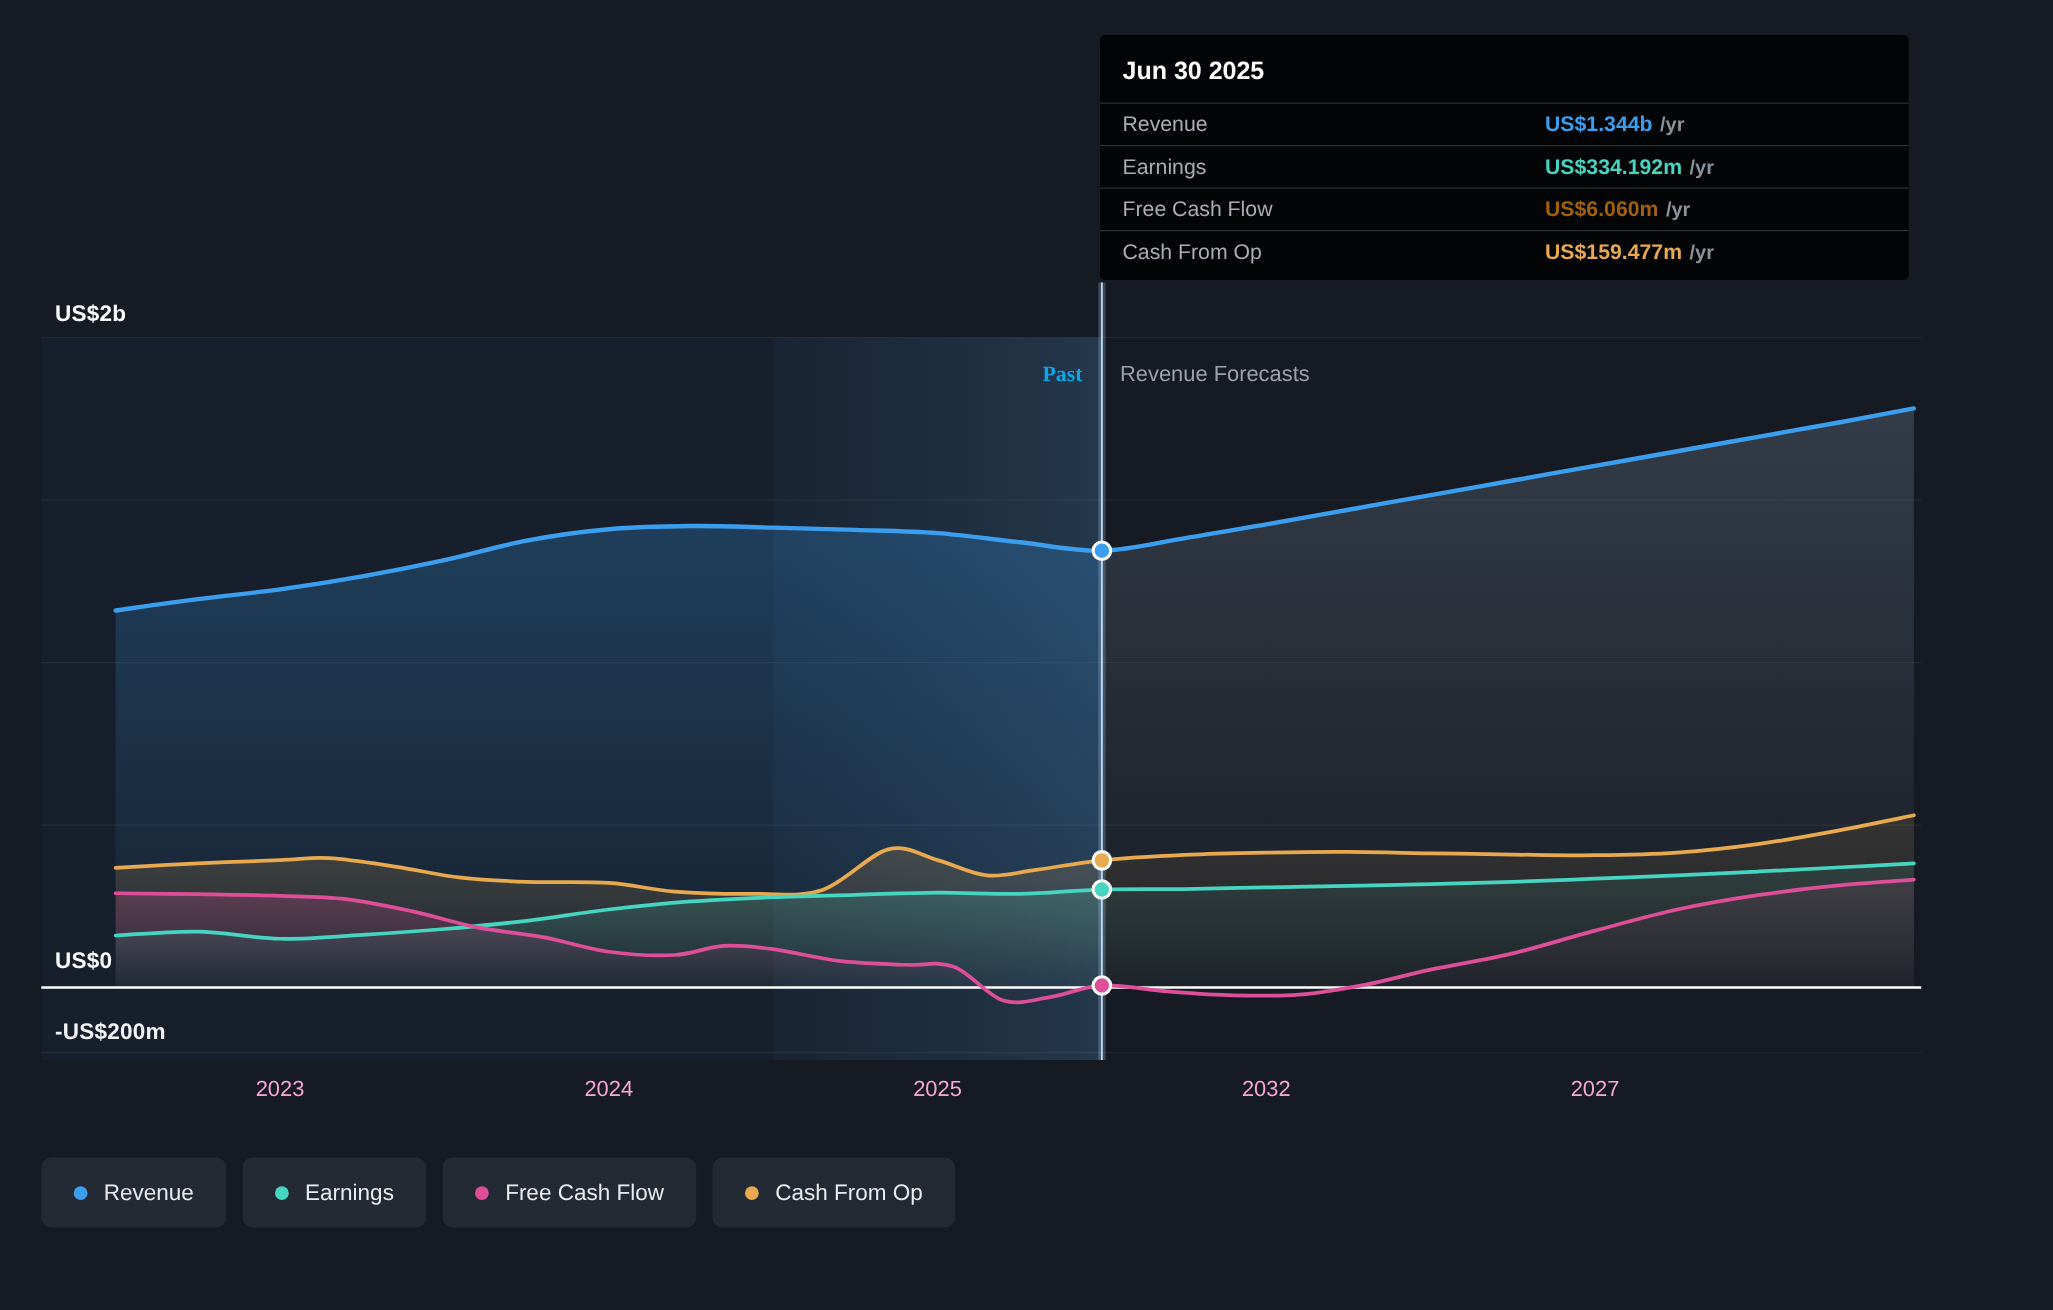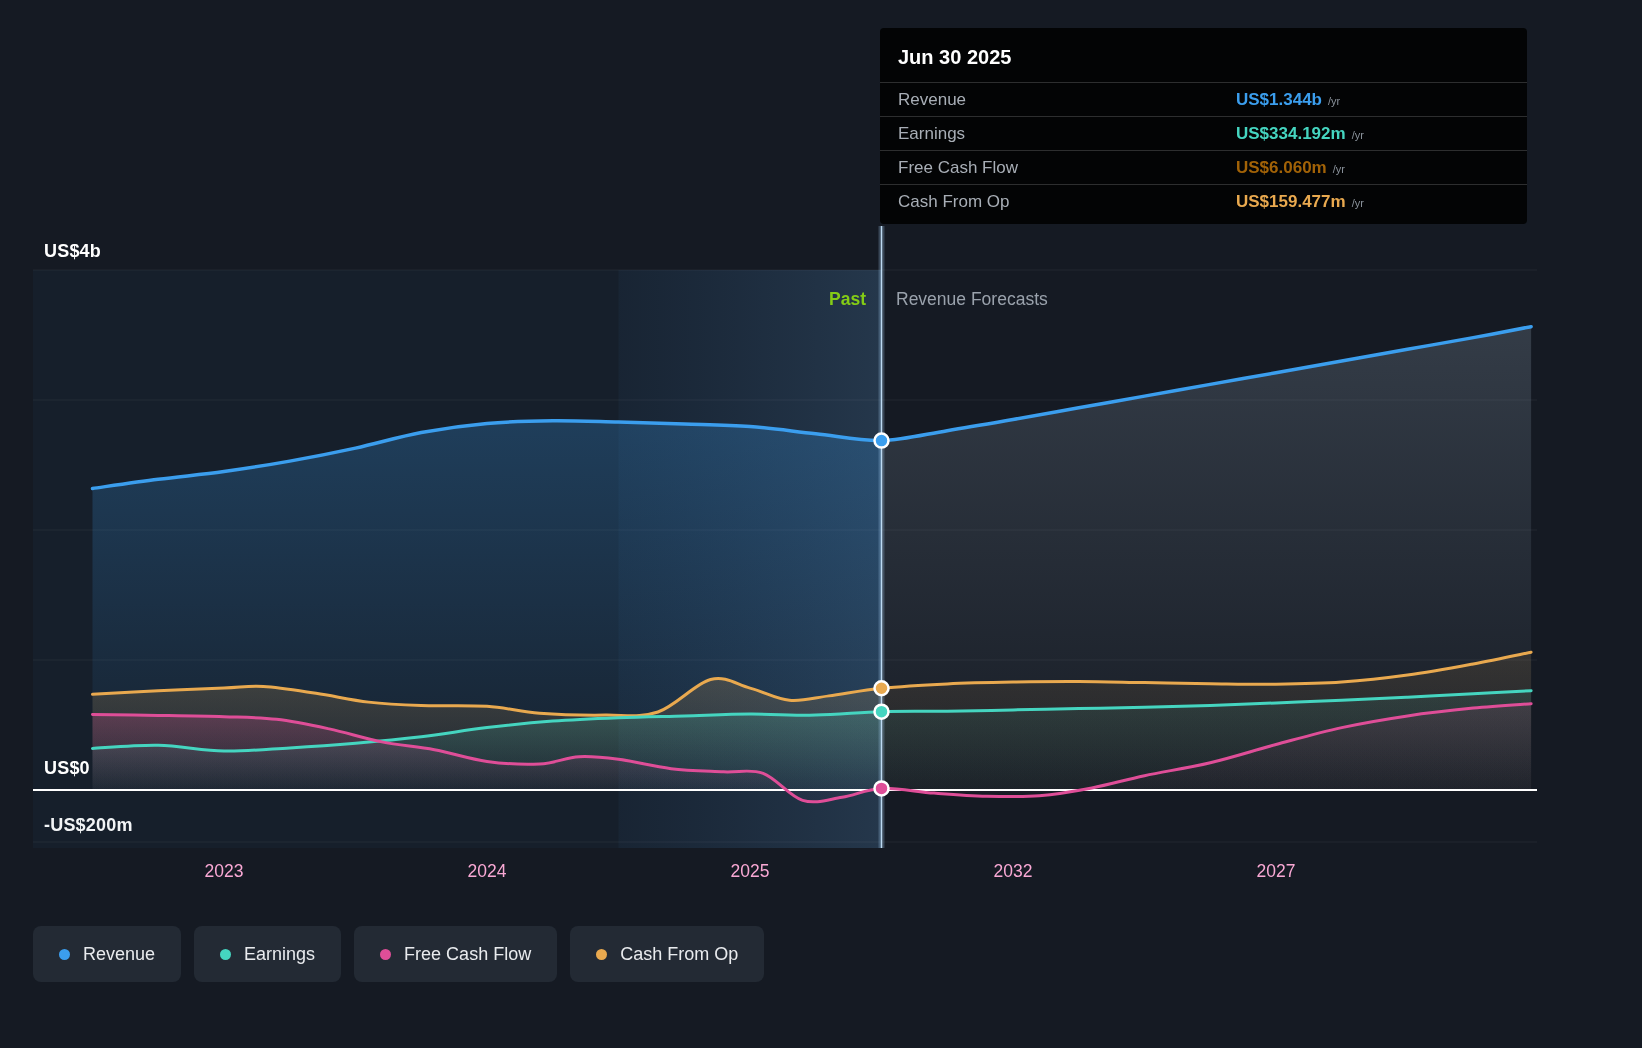--- a/index.html
+++ b/index.html
@@ -9,31 +9,31 @@
   #chart{position:absolute;left:0;top:0;}
 
   .y-label{position:absolute;left:44px;color:#ffffff;font-size:18px;font-weight:700;letter-spacing:.2px;}
   .y-label.y-2b{top:241px;}
   .y-label.y-0{top:758px;}
   .y-label.y-neg{top:815px;font-weight:600;color:#f2f4f6;}
 
   .x-tick{position:absolute;top:861px;transform:translateX(-50%);color:#f9a8d4;font-size:17.5px;}
 
   .past-label{position:absolute;top:289px;left:560px;width:306px;text-align:right;
-              color:#84cc16;font-weight:700;font-size:17.5px;}
+              color:#0ea5e9;font-weight:700;font-size:17.5px;font-family:Liberation Serif, serif;}
   .forecast-label{position:absolute;top:289px;left:896px;color:#9aa2ac;font-size:17.5px;}
 
   .tooltip{position:absolute;left:880px;top:28px;width:647px;box-sizing:border-box;
            background:#030405;border-radius:4px;padding:10px 0 6px 0;z-index:5;}
   .tooltip-title{color:#ffffff;font-size:20px;font-weight:700;padding:8px 18px 13px 18px;}
   .t-row{display:grid;grid-template-columns:338px 1fr;align-items:center;
          border-top:1px solid rgba(255,255,255,0.17);padding:6px 18px;min-height:21px;}
   .t-label{color:#a8aeb6;font-size:17px;}
   .t-val{font-size:17px;font-weight:700;}
-  .t-suffix{color:#8a929b;font-weight:400;font-size:11px;margin-left:6px;}
+  .t-suffix{color:#8a929b;font-weight:700;font-size:16px;margin-left:6px;}
   .val-revenue{color:#3b9eee;margin-top:16px;}
   .val-earnings{color:#45d5c0;}
   .val-fcf{color:#a16207;text-align:right;}
   .val-cashop{color:#e9a94f;}
 
   .legend{position:absolute;left:33px;top:926px;display:flex;gap:13px;}
   .chip{display:flex;align-items:center;gap:13px;height:56px;padding:0 26px;
         background:#232a34;border-radius:8px;color:#e9ebee;font-size:18px;cursor:pointer;
         user-select:none;}
   .chip .dot{width:11px;height:11px;border-radius:50%;flex:0 0 auto;}
@@ -113,21 +113,21 @@
       <path d="M92.5,488.4C103.45833333333333,486.8833333333333,136.33333333333334,482.1166666666667,158.25,479.3C180.16666666666666,476.48333333333335,202.08333333333334,474.53333333333336,224,471.5C245.91666666666666,468.46666666666664,267.8333333333333,465,289.75,461.09999999999997C311.6666666666667,457.19999999999993,333.5833333333333,452.8666666666666,355.5,448.09999999999997C377.4166666666667,443.3333333333333,399.3333333333333,436.6166666666667,421.25,432.5C443.1666666666667,428.3833333333333,465.0833333333333,425.34999999999997,487,423.4C508.9166666666667,421.45,530.8333333333334,421.01666666666665,552.75,420.8C574.6666666666666,420.58333333333337,596.5833333333334,421.58,618.5,422.09999999999997C640.4166666666666,422.61999999999995,662.3333333333334,423.1833333333333,684.25,423.91999999999996C706.1666666666666,424.65666666666664,728.0833333333334,424.87333333333333,750,426.52C771.9166666666666,428.16666666666663,793.8333333333334,431.46000000000004,815.75,433.8C837.6666666666666,436.14,859.5833333333334,441.08,881.5,440.56C903.4166666666666,440.04,925.3333333333334,434.19,947.25,430.68C969.1666666666666,427.17,991.0833333333334,423.31333333333333,1013,419.5C1034.9166666666667,415.68666666666667,1056.8333333333333,411.70000000000005,1078.75,407.8C1100.6666666666667,403.9,1122.5833333333333,400,1144.5,396.09999999999997C1166.4166666666667,392.19999999999993,1188.3333333333333,388.29999999999995,1210.25,384.4C1232.1666666666667,380.5,1254.0833333333333,376.59999999999997,1276,372.7C1297.9166666666667,368.8,1319.8333333333333,364.9,1341.75,361C1363.6666666666667,357.1,1385.5833333333333,353.20000000000005,1407.5,349.3C1429.4166666666667,345.4,1452.6483333333322,341.36999999999995,1473.25,337.59999999999997C1493.8516666666678,333.83,1521.4666666666726,328.5,1531.1100000000072,326.68" fill="none" stroke="#3b9eee" stroke-width="3.5" stroke-linecap="round" stroke-linejoin="round"></path>
       <path d="M92.5,694.3199999999999C103.45833333333333,693.7133333333333,136.33333333333334,691.7199999999999,158.25,690.68C180.16666666666666,689.64,206.4666666666627,688.7733333333333,224,688.08C241.5333333333373,687.3866666666668,248.10833333336123,685.6533333333333,263.4500000000239,686.52C278.7916666666866,687.3866666666667,298.51666666664875,690.68,316.0499999999761,693.28C333.5833333333034,695.88,351.1166666666507,700.0833333333334,368.64999999998804,702.12C386.1833333333254,704.1566666666666,401.524999999998,704.8066666666666,421.25,705.5C440.975000000002,706.1933333333334,467.274999999998,704.98,487,706.28C506.725000000002,707.5799999999999,519.87500000001,711.8266666666666,539.600000000012,713.3C559.3250000000139,714.7733333333333,585.62500000001,715.3366666666667,605.350000000012,715.12C625.0750000000139,714.9033333333333,640.4166666666965,717.9366666666667,657.9500000000239,712C675.4833333333513,706.0633333333333,695.2083333333134,683.4866666666667,710.5499999999761,679.5C725.8916666666388,675.5133333333333,736.8499999999921,684.6133333333333,750,688.08C763.1500000000079,691.5466666666667,776.3000000000259,699,789.4500000000239,700.3C802.600000000022,701.5999999999999,813.5583333333253,697.8836466666667,828.899999999988,695.88C844.2416666666508,693.8763533333333,861.774999999998,690.2714533333333,881.5,688.27812C901.225000000002,686.2847866666666,925.3333333333334,684.9496866666666,947.25,683.92C969.1666666666666,682.8903133333333,991.0833333333334,682.49,1013,682.1C1034.9166666666667,681.71,1056.8333333333333,681.4933333333333,1078.75,681.58C1100.6666666666667,681.6666666666667,1122.5833333333333,682.2733333333333,1144.5,682.62C1166.4166666666667,682.9666666666667,1188.3333333333333,683.4,1210.25,683.66C1232.1666666666667,683.92,1254.0833333333333,684.4399999999999,1276,684.18C1297.9166666666667,683.92,1319.8333333333333,683.6166666666667,1341.75,682.1C1363.6666666666667,680.5833333333334,1385.5833333333333,678.1133333333333,1407.5,675.08C1429.4166666666667,672.0466666666667,1452.6483333333322,667.7133333333334,1473.25,663.9C1493.8516666666678,660.0866666666666,1521.4666666666726,654.1500000000001,1531.1100000000072,652.2" fill="none" stroke="#e9a94f" stroke-width="3" stroke-linecap="round" stroke-linejoin="round"></path>
       <path d="M92.5,748.4C103.45833333333333,747.88,136.33333333333334,744.8466666666666,158.25,745.28C180.16666666666666,745.7133333333334,202.08333333333334,750.5666666666666,224,751C245.91666666666666,751.4333333333334,267.8333333333333,749.18,289.75,747.88C311.6666666666667,746.58,333.5833333333333,745.0633333333334,355.5,743.2C377.4166666666667,741.3366666666667,399.3333333333333,739.3000000000001,421.25,736.7C443.1666666666667,734.1,465.0833333333333,730.2,487,727.6C508.9166666666667,725,530.8333333333334,722.7466666666667,552.75,721.1C574.6666666666666,719.4533333333334,596.5833333333334,718.5866666666667,618.5,717.72C640.4166666666666,716.8533333333334,662.3333333333334,716.5066666666667,684.25,715.9C706.1666666666666,715.2933333333333,728.0833333333334,714.21,750,714.08C771.9166666666666,713.95,793.8333333333334,715.5265966666667,815.75,715.12C837.6666666666666,714.7134033333333,859.5833333333334,712.2904199999999,881.5,711.64042C903.4166666666666,710.99042,925.3333333333334,711.5067366666667,947.25,711.22C969.1666666666666,710.9332633333333,991.0833333333334,710.3533333333332,1013,709.92C1034.9166666666667,709.4866666666667,1056.8333333333333,709.0533333333333,1078.75,708.62C1100.6666666666667,708.1866666666667,1122.5833333333333,707.8399999999999,1144.5,707.3199999999999C1166.4166666666667,706.8,1188.3333333333333,706.2366666666667,1210.25,705.5C1232.1666666666667,704.7633333333333,1254.0833333333333,703.7666666666667,1276,702.9C1297.9166666666667,702.0333333333333,1319.8333333333333,701.2533333333333,1341.75,700.3C1363.6666666666667,699.3466666666666,1385.5833333333333,698.2633333333333,1407.5,697.18C1429.4166666666667,696.0966666666666,1452.6483333333322,694.8833333333333,1473.25,693.8C1493.8516666666678,692.7166666666666,1521.4666666666726,691.1999999999999,1531.1100000000072,690.68" fill="none" stroke="#45d5c0" stroke-width="3" stroke-linecap="round" stroke-linejoin="round"></path>
       <path d="M92.5,714.6C103.45833333333333,714.73,136.33333333333334,715.0333333333333,158.25,715.38C180.16666666666666,715.7266666666667,204.27499999999802,716.03,224,716.68C243.72500000000198,717.3299999999999,259.0666666666746,717.2433333333333,276.60000000001196,719.28C294.1333333333493,721.3166666666666,311.6666666666966,725.13,329.2000000000239,728.9C346.73333333335125,732.67,364.26666666664875,738.4333333333333,381.7999999999761,741.9C399.3333333333034,745.3666666666667,416.8666666666507,746.45,434.39999999998804,749.7C451.9333333333254,752.95,469.46666666666266,759.0166666666667,487,761.4C504.53333333333734,763.7833333333333,524.2583333333492,764.78,539.600000000012,764C554.9416666666747,763.22,565.899999999978,757.5,579.0499999999761,756.72C592.1999999999741,755.94,603.1583333333274,757.3266666666667,618.5,759.32C633.8416666666726,761.3133333333334,653.5666666666747,766.5999999999999,671.100000000012,768.68C688.6333333333492,770.76,708.3583333333612,771.02,723.7000000000239,771.8C739.0416666666866,772.5799999999999,749.99999999999,768.5933333333334,763.149999999988,773.36C776.2999999999861,778.1266666666667,789.4500000000139,796.4133333333333,802.600000000012,800.4C815.75000000001,804.3866666666667,828.899999999978,799.2759333333333,842.0499999999761,797.28C855.1999999999741,795.2840666666666,866.1583333333274,789.1177333333333,881.5,788.4244C896.8416666666726,787.7310666666667,916.5666666666747,791.8174,934.100000000012,793.12C951.6333333333492,794.4226,969.1666666666965,795.8066666666666,986.7000000000239,796.24C1004.2333333333513,796.6733333333334,1021.7666666666487,797.1066666666667,1039.299999999976,795.72C1056.8333333333035,794.3333333333334,1074.3666666666506,791.2566666666667,1091.899999999988,787.92C1109.4333333333254,784.5833333333333,1124.774999999998,779.9033333333334,1144.5,775.7C1164.225000000002,771.4966666666667,1188.3333333333333,767.9000000000001,1210.25,762.7C1232.1666666666667,757.5,1254.0833333333333,750.35,1276,744.5C1297.9166666666667,738.65,1319.8333333333333,732.3666666666667,1341.75,727.6C1363.6666666666667,722.8333333333334,1385.5833333333333,719.15,1407.5,715.9C1429.4166666666667,712.65,1452.6483333333322,710.1366666666667,1473.25,708.1C1493.8516666666678,706.0633333333334,1521.4666666666726,704.4166666666666,1531.1100000000072,703.68" fill="none" stroke="#df4e98" stroke-width="3" stroke-linecap="round" stroke-linejoin="round"></path>
       <circle cx="881.5" cy="440.56" r="7" fill="#3b9eee" stroke="#ffffff" stroke-width="2.5"></circle>
       <circle cx="881.5" cy="688.27812" r="7" fill="#e9a94f" stroke="#ffffff" stroke-width="2.5"></circle>
       <circle cx="881.5" cy="711.64042" r="7" fill="#45d5c0" stroke="#ffffff" stroke-width="2.5"></circle>
       <circle cx="881.5" cy="788.4244" r="7" fill="#df4e98" stroke="#ffffff" stroke-width="2.5"></circle>
     </svg>
 
-  <div class="y-label y-2b">US$4b</div>
+  <div class="y-label y-2b">US$2b</div>
   <div class="y-label y-0">US$0</div>
   <div class="y-label y-neg">-US$200m</div>
 
   <div class="x-tick" style="left:224px">2023</div>
   <div class="x-tick" style="left:487px">2024</div>
   <div class="x-tick" style="left:750px">2025</div>
   <div class="x-tick" style="left:1013px">2032</div>
   <div class="x-tick" style="left:1276px">2027</div>
 
   <div class="past-label">Past</div>

